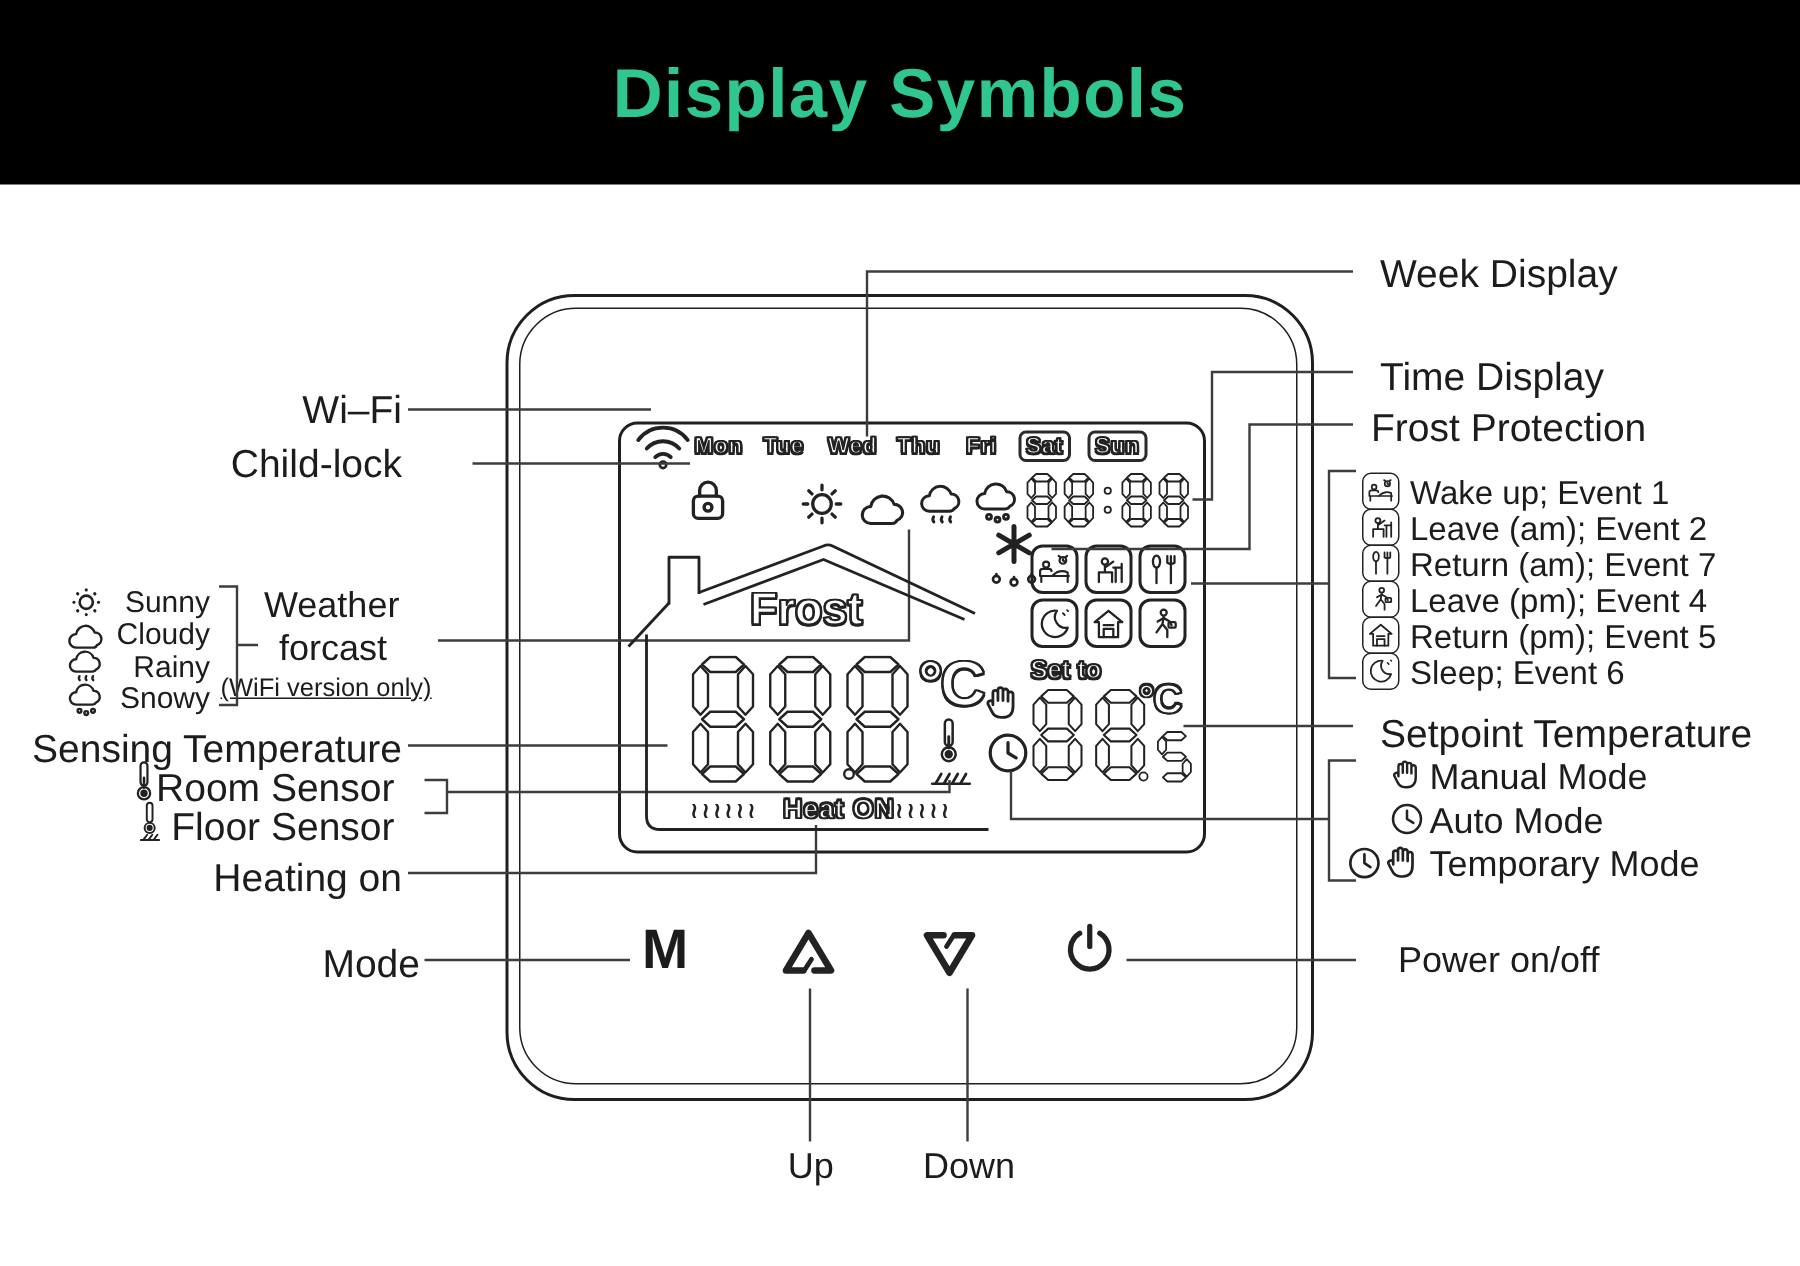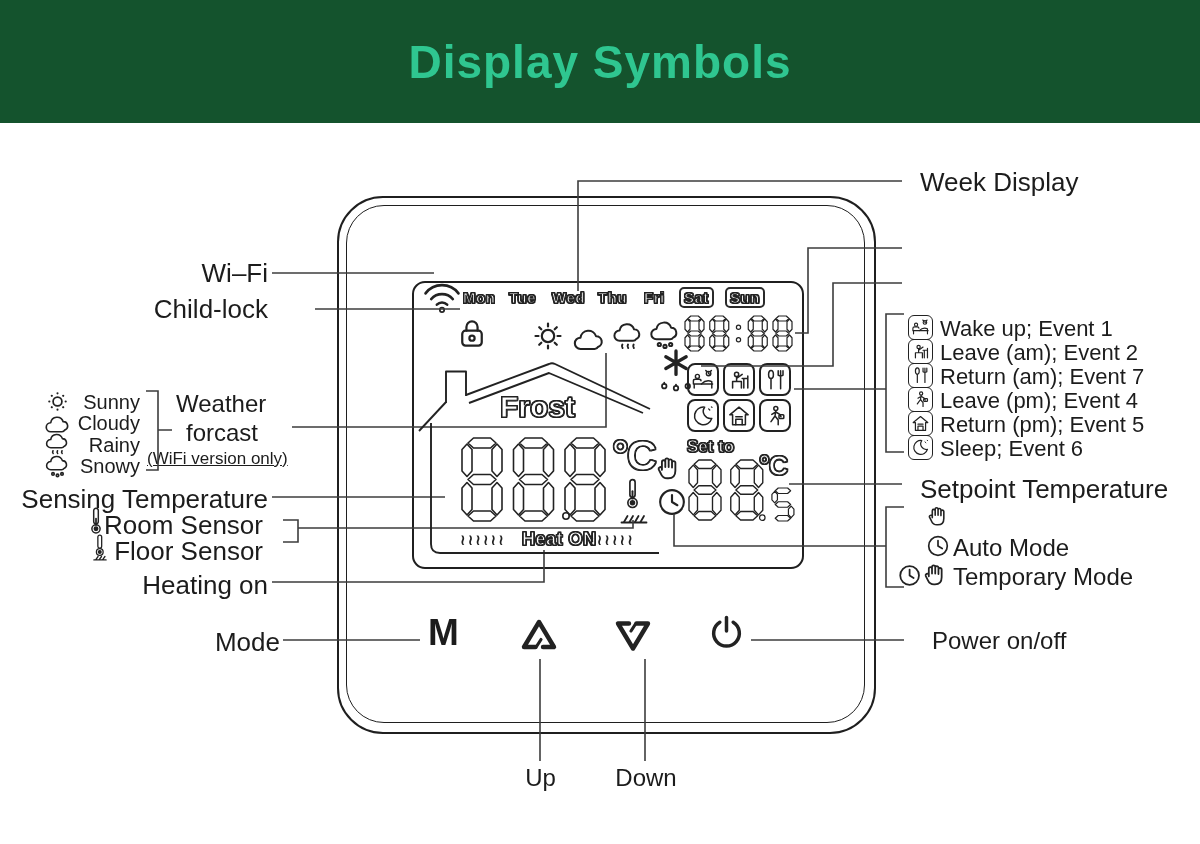--- a/index.html
+++ b/index.html
@@ -1,18 +1,18 @@
 <!DOCTYPE html>
 <html><head>
 <meta charset="utf-8">
 <style>
   html,body{margin:0;padding:0;background:#fff;}
   .stage{position:relative;width:1200px;height:844px;background:#ffffff;overflow:hidden;
          font-family:"Liberation Sans",sans-serif;color:#1c1c1c;}
-  .header{position:absolute;left:0;top:0;width:1200px;height:123px;background:#14532d;
+  .header{position:absolute;left:0;top:0;width:1200px;height:123px;background:#000000;
           display:flex;align-items:center;justify-content:center;}
   .title{font-size:46px;font-weight:700;letter-spacing:1px;color:#2fc690;}
   
   .dev-outer{position:absolute;left:337px;top:196px;width:535px;height:534px;
              border:2.5px solid #1f1f1f;border-radius:46px;}
   .dev-inner{position:absolute;left:346px;top:205px;width:517px;height:516px;
              border:1.7px solid #1f1f1f;border-radius:38px;}
   .lcd{position:absolute;left:412px;top:281px;width:388px;height:284px;
        border:2px solid #1f1f1f;border-radius:13px;background:#fff;}
   .abs{position:absolute;}
@@ -414,20 +414,22 @@
           <circle cx="9.7" cy="23.5" r="1.8" fill="#222"></circle>
           <path d="M2 34 H18 M4.5 33.5 l3 -4 M9 33.5 l3 -4 M13.5 33.5 l3 -4"></path>
         </g>
       </svg>
     </span>
   <span class="lbl big" style="right:937px;top:536px;">Floor Sensor</span>
   <span class="lbl big r932" style="top:570px;">Heating on</span>
   <span class="lbl big" style="right:920px;top:627px;">Mode</span>
 
   <span class="lbl big" style="left:920px;top:167px;">Week Display</span>
+  <span class="lbl big" style="left:920px;top:236px;">Time Display</span>
+  <span class="lbl big" style="left:914px;top:270px;">Frost Protection</span>
 
   <div class="evbox" style="left:908px;top:315px;">
       <span class="ic">
         <svg viewBox="0 0 30 30">
           <g fill="none" stroke="#222" stroke-linecap="round" stroke-linejoin="round" stroke-width="1.8">
             <path d="M3 20 H27 M4 20 V25 M26 20 V25 M3 20 V16 q0 -2 2.5 -2 H10 q2.5 0 2.5 2"></path>
             <circle cx="8" cy="10.5" r="2.5"></circle>
             <path d="M13 20 q6 -6 13 -3 v3"></path>
             <circle cx="22" cy="7" r="2.8"></circle>
             <path d="M22 5.8 V7 L23.3 7.8 M19.8 4.2 l-1.3 -1 M24.2 4.2 l1.3 -1"></path>
@@ -494,20 +496,21 @@
     </div>
   <span class="evtext" style="top:436px;">Sleep; Event 6</span>
 
   <span class="lbl big" style="left:920px;top:474px;">Setpoint Temperature</span>
 
   <span class="abs ic" style="left:925px;top:504px;width:25px;height:24px;">
       <svg viewBox="0 0 30 30">
         <path fill="none" stroke="#222" stroke-linecap="round" stroke-linejoin="round" stroke-width="2" d="M8.5 17 V8.5 a1.8 1.8 0 0 1 3.6 0 V14 V6.5 a1.8 1.8 0 0 1 3.6 0 V14 V7.5 a1.8 1.8 0 0 1 3.6 0 V14.5 V9.5 a1.8 1.8 0 0 1 3.6 0 V18 c0 5 -2.5 8 -7.5 8 h-1.2 c-3.5 0 -5.5 -1.8 -6.8 -4.8 L5 16.5 a1.9 1.9 0 0 1 3.4 -1.6 z"></path>
       </svg>
     </span>
+  <span class="modetext" style="top:505px;">Manual Mode</span>
   <span class="abs ic" style="left:927px;top:535px;width:22px;height:22px;">
       <svg viewBox="0 0 26 26">
         <g fill="none" stroke="#222" stroke-linecap="round" stroke-linejoin="round" stroke-width="2">
           <circle cx="13" cy="13" r="11"></circle>
           <path d="M13 6.5 V13 L18 16"></path>
         </g>
       </svg>
     </span>
   <span class="modetext" style="top:534px;">Auto Mode</span>
   <span class="abs ic" style="left:898px;top:562px;width:50px;height:25px;">

